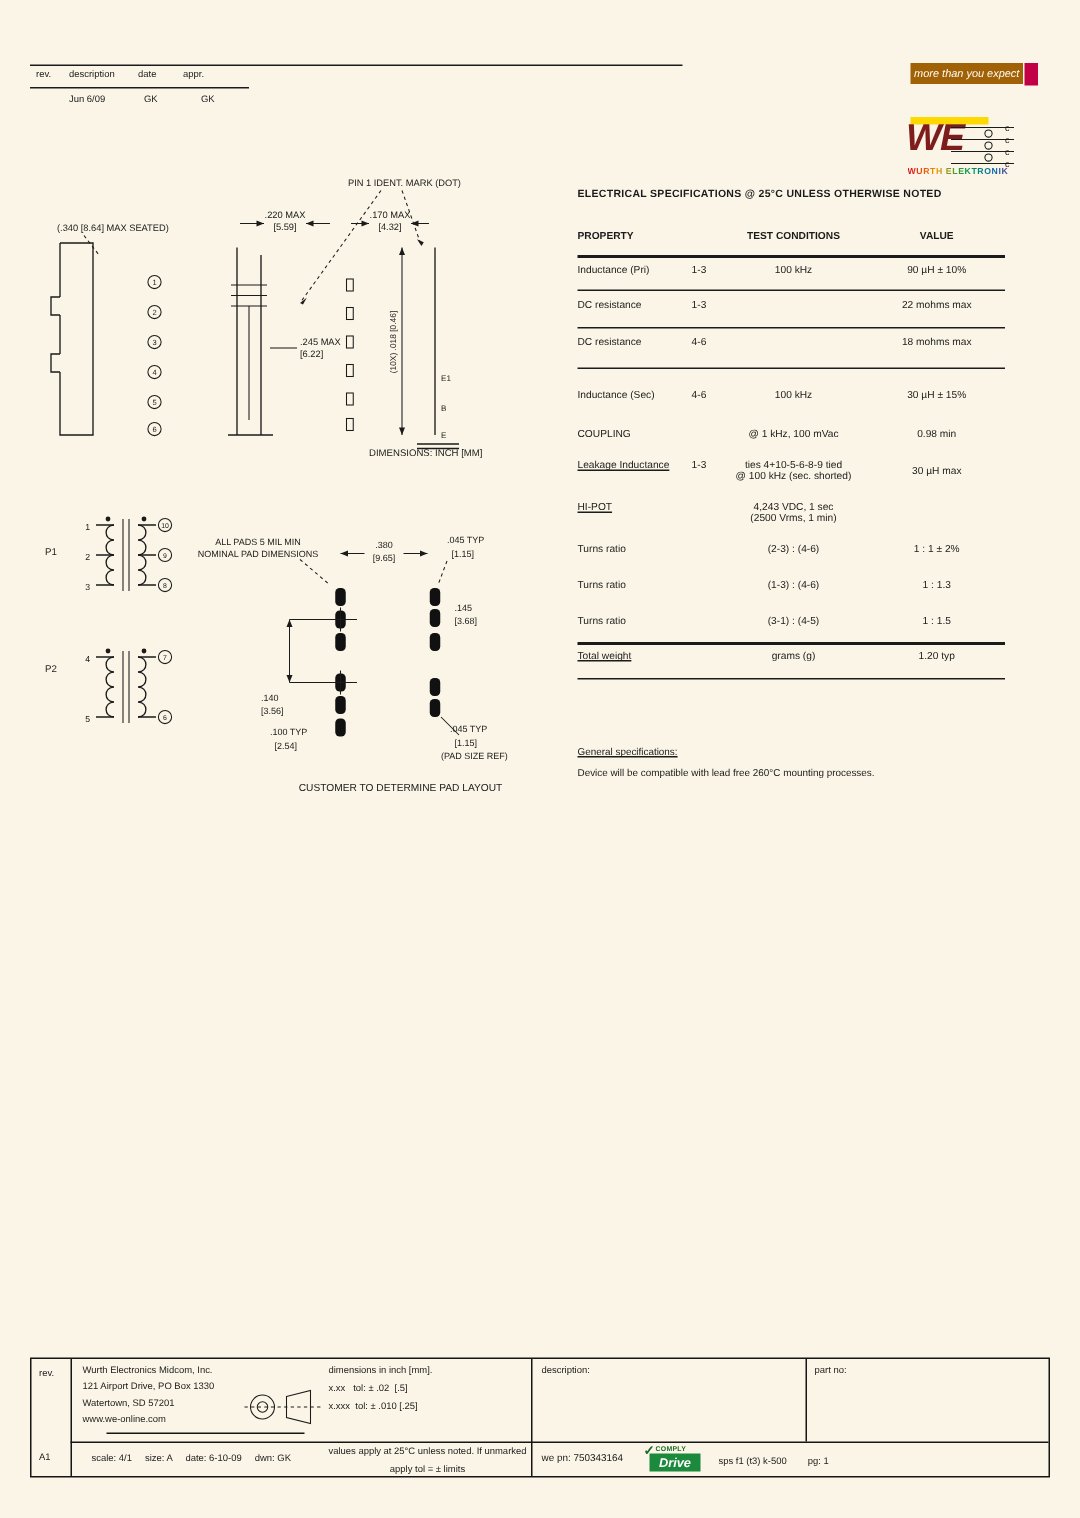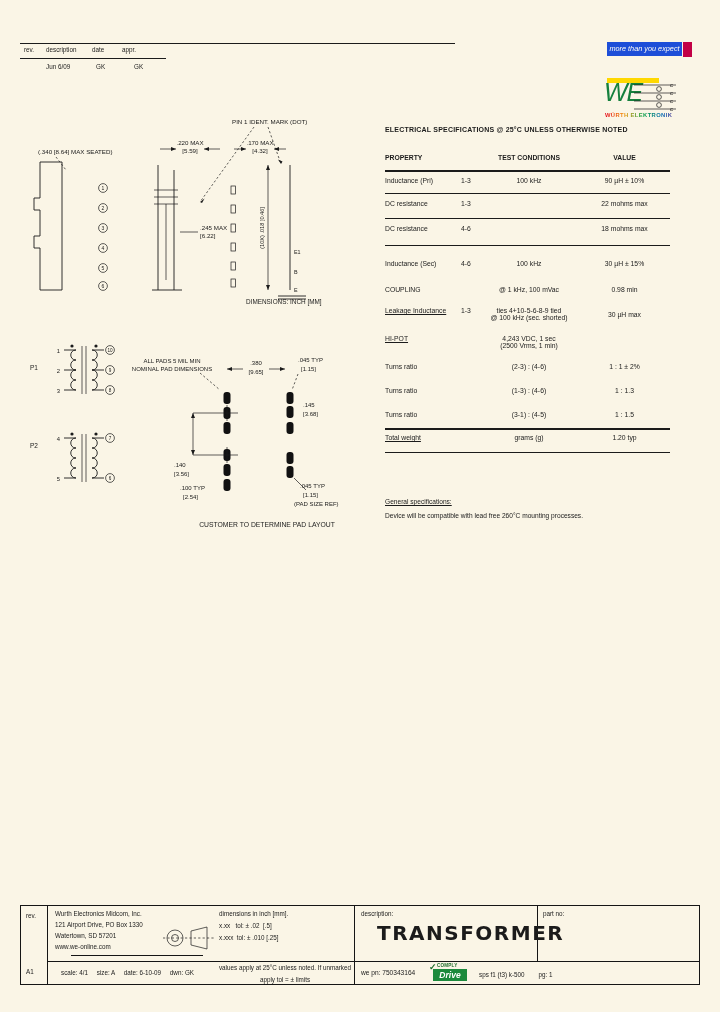--- a/index.html
+++ b/index.html
@@ -11,27 +11,27 @@
   .t{position:absolute;white-space:pre;line-height:1.15;}.s6{font-size:6.3px}.s65{font-size:6.6px}.s7{font-size:7px}
   .hl{position:absolute;background:#1b1b1b;height:1px;}
   .ctr{text-align:center;}
   svg{position:absolute;overflow:visible;}
   svg text{font-family:"Liberation Sans",sans-serif;fill:#1b1b1b;}
   svg .ln{stroke:#1b1b1b;stroke-width:0.9;fill:none;}
   svg .thin{stroke:#1b1b1b;stroke-width:0.7;fill:none;}
   svg .dash{stroke:#1b1b1b;stroke-width:0.7;fill:none;stroke-dasharray:2.2,2.2;}
   svg .pad{fill:#111;}
   
-  .tag{position:absolute;left:607px;top:42px;width:75px;height:14px;background:#1d4ed8;
+  .tag{position:absolute;left:607px;top:42px;width:75px;height:14px;background:#a16207;
        color:#fffdf6;font-style:italic;font-size:7.3px;text-align:center;line-height:14px;}
   .tagblock{position:absolute;left:683px;top:42px;width:9px;height:15px;background:#c20045;}
   
   .we-bar{position:absolute;left:607px;top:78px;width:52px;height:5px;background:#ffd800;}
-  .we-txt{position:absolute;left:604px;top:80px;font-size:25px;font-weight:400;font-style:italic;
-          color:#15803d;letter-spacing:-1px;line-height:1;}
+  .we-txt{position:absolute;left:604px;top:80px;font-size:25px;font-weight:700;font-style:italic;
+          color:#7f1d1d;letter-spacing:-1px;line-height:1;}
   .we-name{position:absolute;left:605px;top:112px;width:76px;font-size:5.8px;font-weight:bold;
            letter-spacing:.4px;color:#444;}
   @supports ((-webkit-background-clip:text) or (background-clip:text)){
     .we-name{background:linear-gradient(90deg,#e3001b,#f39100,#009e3d,#0069b4,#951b81);
              -webkit-background-clip:text;background-clip:text;color:transparent;}
   }
   
   #spec{position:absolute;left:385px;top:126px;width:285px;}
   .sprow{position:absolute;left:0;display:flex;width:285px;font-size:6.8px;}
   .c-param{width:68px;flex:none;white-space:pre;}
@@ -355,21 +355,20 @@
 
   <span class="t s6" style="left:198px;top:4px;">dimensions in inch [mm].</span>
   <span class="t s6" style="left:198px;top:16px;">x.xx   tol: ± .02  [.5]</span>
   <span class="t s6" style="left:198px;top:28px;">x.xxx  tol: ± .010 [.25]</span>
 
   <span class="t s6" style="left:40px;top:63px;">scale: 4/1     size: A     date: 6-10-09     dwn: GK</span>
   <div class="t s6 ctr" style="left:196px;top:58px;width:136px;white-space:normal;">values apply at 25°C unless noted. If unmarked</div>
   <div class="t s6 ctr" style="left:196px;top:70px;width:136px;">apply tol = ± limits</div>
 
   <span class="t s6" style="left:340px;top:4px;">description:</span>
-  <span class="t big" style="left:356px;top:16px;">TRANSFORMER</span>
 
   <span class="t s6" style="left:522px;top:4px;">part no:</span>
 
   <span class="t s65" style="left:340px;top:63px;">we pn: 750343164</span>
   <div class="rohs">
     <span class="check">✓</span>
     <span class="comply">COMPLY</span>
     <span class="box">Drive</span>
   </div>
   <span class="t s6" style="left:458px;top:65px;">sps f1 (t3) k-500        pg: 1</span>

